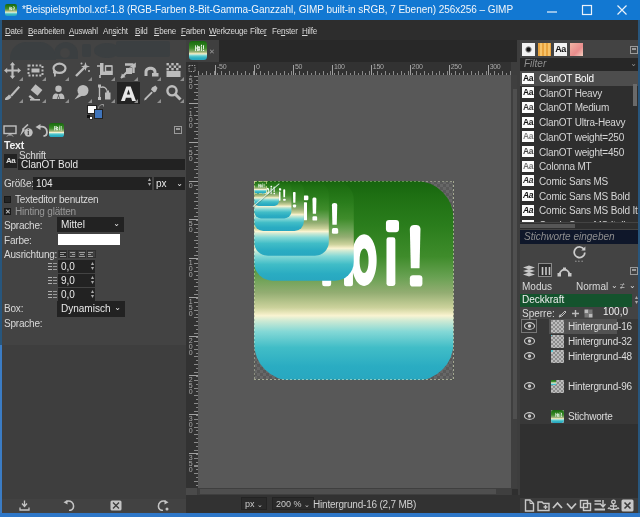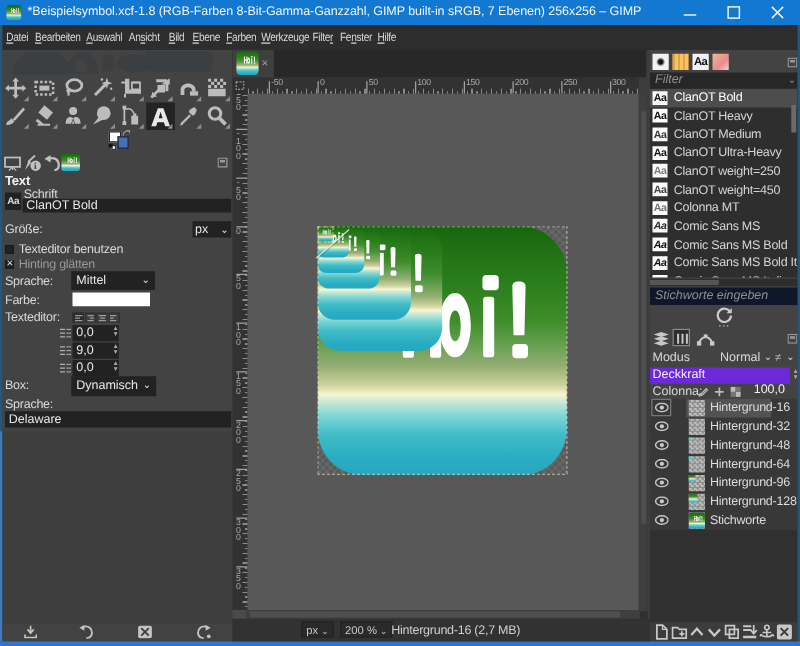--- a/index.html
+++ b/index.html
@@ -61,21 +61,21 @@
 .frow .aa{position:absolute;left:2px;top:1.5px;width:12px;height:11px;background:#fcfcfc;color:#111;
  font-size:8.5px;font-weight:bold;text-align:center;line-height:11px;letter-spacing:-0.5px;}
 .frow .nm{position:absolute;left:19px;top:2px;white-space:nowrap;}
 #flscroll{position:absolute;left:112px;top:31px;width:6px;height:151px;}
 #flscroll .th{position:absolute;left:1px;top:13px;width:4px;height:22px;background:#6a6a6a;}
 #fl-hscroll{position:absolute;left:0;top:183px;width:118px;height:6px;background:#2e2e2e;}
 #tagbox{position:absolute;left:0;top:190px;width:136px;height:14px;background:#0f172a;color:#8f8f8f;font-style:italic;font-size:10px;}
 #refreshrow{position:absolute;left:0;top:205px;width:118px;height:17px;color:#ccc;}
 #ldtabs{position:absolute;left:0;top:223px;width:118px;height:15px;background:#434343;}
 #modusrow{position:absolute;left:0;top:239px;width:118px;height:14px;color:#d9d9d9;font-size:10px;}
-#deckkraft{position:absolute;left:0;top:254px;width:112px;height:13px;background:#6d28d9;color:#f0f0f0;font-size:10px;}
+#deckkraft{position:absolute;left:0;top:254px;width:112px;height:13px;background:#14532d;color:#f0f0f0;font-size:10px;}
 #sperrerow{position:absolute;left:0;top:268px;width:118px;height:11px;color:#d9d9d9;font-size:10px;}
 #layerlist{position:absolute;left:0;top:279px;width:118px;height:105px;background:#383838;}
 .lrow{position:absolute;left:0;width:118px;height:15px;color:#dcdcdc;font-size:10px;letter-spacing:-0.2px;}
 .lrow .eye{position:absolute;left:4px;top:3px;}
 .lrow .th{position:absolute;left:31px;top:1px;width:13px;height:13px;
  background:repeating-conic-gradient(#bdbdbd 0% 25%,#8d8d8d 0% 50%) 0 0/4px 4px;}
 .lrow .nm{position:absolute;left:48px;top:2px;white-space:nowrap;}
 #ll-rest{position:absolute;left:0;top:384px;width:118px;height:74px;background:#303030;}
 #rp-btns{position:absolute;left:0;top:458px;width:118px;height:15px;background:#3c3c3c;}
 svg{display:block;}
@@ -295,30 +295,31 @@
           <rect x="0.5" y="0.5" width="7" height="7" fill="none" stroke="#9a9a9a"></rect>
           <rect x="2" y="2" width="4" height="2" fill="#9a9a9a"></rect>
         </svg>
       </div>
     </div>
   <div class="lbl" style="left:2px;top:99px;font-weight:bold;color:#f0f0f0;font-size:10.5px;">Text</div>
   <div class="lbl" style="left:17px;top:110px;">Schrift</div>
   <div class="inp" style="left:2px;top:114px;width:13px;height:14px;color:#ddd;font-size:8px;font-weight:bold;text-align:center;line-height:14px;letter-spacing:-0.5px;">Aa</div>
   <div class="inp" style="left:16px;top:119px;width:167px;height:11px;padding:0px 3px;line-height:11px;">ClanOT Bold</div>
   <div class="lbl" style="left:2px;top:138px;">Größe:</div>
+  <div class="inp" style="left:31px;top:137px;width:119px;height:13px;padding:0 3px;line-height:13px;">104<span style="position:absolute;right:1px;top:0px;font-size:6px;line-height:5px;color:#aaa;">▴<br>▾</span></div>
   <div class="inp" style="left:152px;top:137px;width:31px;height:13px;padding:0 2px;line-height:13px;">px <span style="float:right;font-size:8px;">⌄</span></div>
   <div class="chk" style="left:2px;top:156px;"></div>
   <div class="lbl" style="left:13px;top:154px;">Texteditor benutzen</div>
   <div class="chk" style="left:2px;top:168px;">✕</div>
   <div class="lbl" style="left:13px;top:166px;color:#989898;">Hinting glätten</div>
   <div class="lbl" style="left:2px;top:180px;">Sprache:</div>
   <div class="inp" style="left:55px;top:177px;width:67px;height:15px;padding:2px 4px;">Mittel <span style="float:right;font-size:8px;">⌄</span></div>
   <div class="lbl" style="left:2px;top:195px;">Farbe:</div>
   <div class="abs" style="left:56px;top:194px;width:62px;height:11px;background:#fff;"></div>
-  <div class="lbl" style="left:2px;top:209px;">Texteditor:</div>
+  <div class="lbl" style="left:2px;top:209px;">Ausrichtung:</div>
   <div id="alignics">
       <div class="abs" style="left: 56px; top: 210px; width: 9px; height: 8px; background: rgb(42, 42, 42); border: 1px solid rgb(48, 48, 48);">
         <div style="position:absolute;left:0.5px;top:1px;width:6px;height:1px;background:#9a9a9a;"></div>
         <div style="position:absolute;left:0.5px;top:3px;width:4px;height:1px;background:#9a9a9a;"></div>
         <div style="position:absolute;left:0.5px;top:5px;width:6px;height:1px;background:#9a9a9a;"></div>
       </div>
       <div class="abs" style="left: 65.5px; top: 210px; width: 9px; height: 8px; background: rgb(63, 63, 63); border: 1px solid rgb(48, 48, 48);">
         <div style="position:absolute;left:1.5px;top:1px;width:5px;height:1px;background:#9a9a9a;"></div>
         <div style="position:absolute;left:3.5px;top:3px;width:3px;height:1px;background:#9a9a9a;"></div>
         <div style="position:absolute;left:1.5px;top:5px;width:5px;height:1px;background:#9a9a9a;"></div>
@@ -359,21 +360,20 @@
           <g stroke="#b0b0b0">
             <path d="M0 1.5 H4 M0 4.5 H4 M0 7.5 H4"></path>
             <path d="M5 1.5 H9 M5 4.5 H9 M5 7.5 H9" stroke-width="0.8"></path>
           </g>
         </svg>
       </div>
     </div>
   <div class="lbl" style="left:2px;top:263px;">Box:</div>
   <div class="inp" style="left:55px;top:261px;width:68px;height:16px;padding:2px 4px;">Dynamisch <span style="float:right;font-size:8px;">⌄</span></div>
   <div class="lbl" style="left:2px;top:278px;">Sprache:</div>
-  <div class="inp" style="left:2px;top:289px;width:181px;height:13px;padding:1px 3px;">Delaware</div>
   <div class="abs" id="bldock">
       <div id="bldock-btns">
         <div class="abs" style="left: 17px; top: 1px; width: 12px; height: 11px;">
           <svg width="11" height="11">
             <path d="M5.5 0.5 V6 M3 3.5 L5.5 6.5 L8 3.5" stroke="#c4c4c4" stroke-width="1.3" fill="none"></path>
             <path d="M1 7.5 V10 H10 V7.5" stroke="#c4c4c4" stroke-width="1.3" fill="none"></path>
           </svg>
         </div>
         <div class="abs" style="left: 61px; top: 1px; width: 12px; height: 11px;">
           <svg width="12" height="11">
@@ -638,21 +638,21 @@
       <span style="position:absolute;left:91px;top:2px;font-size:8px;">⌄</span>
       <span style="position:absolute;left:100px;top:2px;font-size:9px;color:#bbb;">≠</span>
       <span style="position:absolute;left:109px;top:2px;font-size:8px;">⌄</span>
     </div>
   <div id="deckkraft">
       <span style="position:absolute;left:2px;top:0px;">Deckkraft</span>
       <span style="position:absolute;right:4px;top:12px;">100,0</span>
       <span style="position:absolute;right:-6px;top:1px;font-size:6px;line-height:5px;color:#aaa;">▴<br>▾</span>
     </div>
   <div id="sperrerow">
-      <span style="position:absolute;left:2px;top:0px;">Colonna:</span>
+      <span style="position:absolute;left:2px;top:0px;">Sperre:</span>
       <svg style="position:absolute;left:38px;top:1px" width="9" height="9">
         <path d="M1 8 L3 6 L7 2 L8 3 L4 7 Z M2.2 5.4 1.2 7.8" stroke="#bbb" fill="none"></path>
       </svg>
       <svg style="position:absolute;left:51px;top:1px" width="9" height="9">
         <path d="M4.5 1 V8 M1 4.5 H8" stroke="#bbb" stroke-width="1.4"></path>
       </svg>
       <svg style="position:absolute;left:64px;top:1px" width="9" height="9">
         <rect x="0.5" y="0.5" width="4" height="4" fill="#bbb"></rect>
         <rect x="4.5" y="4.5" width="4" height="4" fill="#bbb"></rect>
         <rect x="0.5" y="4.5" width="4" height="4" fill="#777"></rect>
@@ -689,55 +689,31 @@
           <svg width="11" height="8">
             <ellipse cx="5.5" cy="4" rx="5" ry="3.4" fill="none" stroke="#c9c9c9" stroke-width="1.1"></ellipse>
             <circle cx="5.5" cy="4" r="1.7" fill="#c9c9c9"></circle>
           </svg>
         </span>
         <span class="th">
           <span style="position:absolute;left:0;top:0;width:2px;height:2px;background:#5bc8d0;"></span>
         </span>
         <span class="nm">Hintergrund-48</span>
       </div>
-      <div class="lrow" style="top: 45px;">
-        <span class="eye">
-          <svg width="11" height="8">
-            <ellipse cx="5.5" cy="4" rx="5" ry="3.4" fill="none" stroke="#c9c9c9" stroke-width="1.1"></ellipse>
-            <circle cx="5.5" cy="4" r="1.7" fill="#c9c9c9"></circle>
-          </svg>
-        </span>
-        <span class="th">
-          <span style="position:absolute;left:0;top:0;width:3px;height:3px;background:#5bc8d0;"></span>
-        </span>
-        <span class="nm">Hintergrund-64</span>
-      </div>
       <div class="lrow" style="top: 60px;">
         <span class="eye">
           <svg width="11" height="8">
             <ellipse cx="5.5" cy="4" rx="5" ry="3.4" fill="none" stroke="#c9c9c9" stroke-width="1.1"></ellipse>
             <circle cx="5.5" cy="4" r="1.7" fill="#c9c9c9"></circle>
           </svg>
         </span>
         <span class="th">
           <span style="position:absolute;left:0;top:0;width:5px;height:5px;background:linear-gradient(#1c6b10 0%,#47903a 35%,#f2f2cc 60%,#60c8cf 80%,#29aec6 100%);"></span>
         </span>
         <span class="nm">Hintergrund-96</span>
-      </div>
-      <div class="lrow" style="top: 75px;">
-        <span class="eye">
-          <svg width="11" height="8">
-            <ellipse cx="5.5" cy="4" rx="5" ry="3.4" fill="none" stroke="#c9c9c9" stroke-width="1.1"></ellipse>
-            <circle cx="5.5" cy="4" r="1.7" fill="#c9c9c9"></circle>
-          </svg>
-        </span>
-        <span class="th">
-          <span style="position:absolute;left:0;top:0;width:6.5px;height:6.5px;background:linear-gradient(#1c6b10 0%,#47903a 35%,#f2f2cc 60%,#60c8cf 80%,#29aec6 100%);"></span>
-        </span>
-        <span class="nm">Hintergrund-128</span>
       </div>
       <div class="lrow" style="top: 90px;">
         <span class="eye">
           <svg width="11" height="8">
             <ellipse cx="5.5" cy="4" rx="5" ry="3.4" fill="none" stroke="#c9c9c9" stroke-width="1.1"></ellipse>
             <circle cx="5.5" cy="4" r="1.7" fill="#c9c9c9"></circle>
           </svg>
         </span>
         <span class="th">
           <svg style="position:absolute;left:0;top:0" width="13" height="13" viewBox="0 0 256 256" preserveAspectRatio="none">

